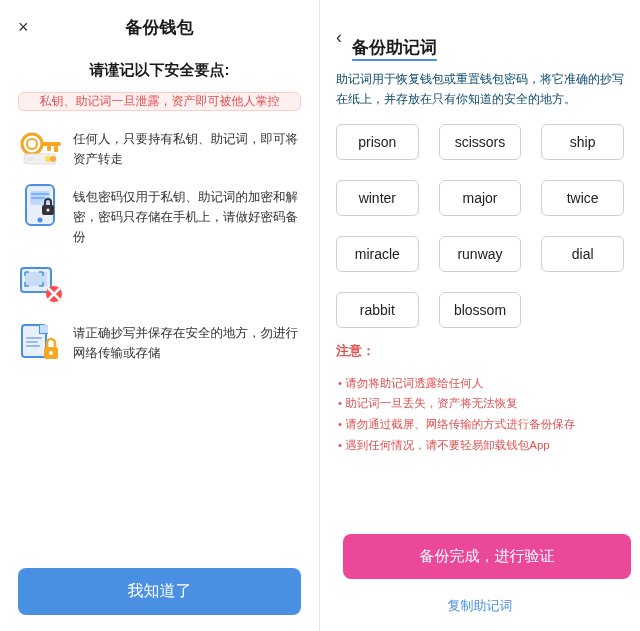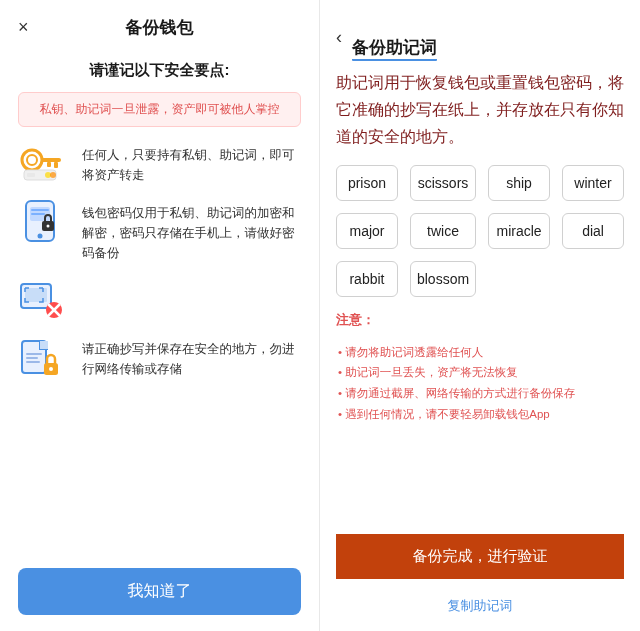--- a/index.html
+++ b/index.html
@@ -46,36 +46,36 @@
       font-size: 15px;
       font-weight: 600;
       color: #1a1a1a;
       text-align: center;
       margin: 10px 0 12px;
     }
     .warning-banner {
       background: #fff0f0;
       border: 1px solid #ffcccc;
       border-radius: 6px;
-      padding: 8px 12px;
+      padding: 0 12px;
       font-size: 12px;
       color: #e05252;
       text-align: center;
       margin-bottom: 14px;
     }
     .safety-items {
       display: flex;
       flex-direction: column;
       gap: 14px;
       flex: 1;
     }
     .safety-item {
       display: flex;
       align-items: flex-start;
-      gap: 20px;
+      gap: 11px;
     }
     .safety-icon {
       width: 44px;
       height: 44px;
       flex-shrink: 0;
       display: flex;
       align-items: center;
       justify-content: center;
     }
     .safety-text {
@@ -132,29 +132,29 @@
       content: '';
       position: absolute;
       bottom: -2px;
       left: 0;
       right: 0;
       height: 2px;
       border-radius: 1px;
       border-bottom: 2.5px solid #4a90e2;
     }
     .right-desc {
-      font-size: 16px;
-      color: #7f1d1d;
+      font-size: 12px;
+      color: #0c4a6e;
       line-height: 1.7;
       margin-bottom: 14px;
     }
     .mnemonic-grid {
       display: grid;
-      grid-template-columns: repeat(4, 1fr);
-      gap: 12px;
+      grid-template-columns: repeat(3, 1fr);
+      gap: 20px;
       margin-bottom: 14px;
     }
     .mnemonic-cell {
       border: 1px solid #d0d0d0;
       border-radius: 6px;
       padding: 9px 6px;
       text-align: center;
       font-size: 14px;
       color: #222;
       background: #fff;
@@ -177,29 +177,30 @@
     .notes-item::before {
       content: '• ';
     }
     .right-footer {
       margin-top: auto;
       padding-bottom: 16px;
     }
     .btn-verify {
       width: 100%;
       padding: 13px;
-      background: #c2410c;
+      background: #ec4899;
       color: #fff;
       border: none;
-      border-radius: 0;
+      border-radius: 8px;
       font-size: 15px;
       font-weight: 500;
       cursor: pointer;
       text-align: center;
       margin-bottom: 10px;
+      margin-left: 7px;
     }
     .btn-copy {
       width: 100%;
       text-align: center;
       font-size: 13px;
       color: #4a90e2;
       cursor: pointer;
       background: none;
       border: none;
       margin-top: 8px;
@@ -303,20 +304,21 @@
   </div>
   <div class="right-desc">助记词用于恢复钱包或重置钱包密码，将它准确的抄写在纸上，并存放在只有你知道的安全的地方。</div>
   <div class="mnemonic-grid" id="mnemonic-grid">
       <div class="mnemonic-cell">prison</div>
       <div class="mnemonic-cell">scissors</div>
       <div class="mnemonic-cell">ship</div>
       <div class="mnemonic-cell">winter</div>
       <div class="mnemonic-cell">major</div>
       <div class="mnemonic-cell">twice</div>
       <div class="mnemonic-cell">miracle</div>
+      <div class="mnemonic-cell">runway</div>
       <div class="mnemonic-cell">dial</div>
       <div class="mnemonic-cell">rabbit</div>
       <div class="mnemonic-cell">blossom</div>
     </div>
   <div class="notes-section">
     <div class="notes-title">注意：</div>
     <div id="notes-list">
         <div class="notes-item">请勿将助记词透露给任何人</div>
         <div class="notes-item">助记词一旦丢失，资产将无法恢复</div>
         <div class="notes-item">请勿通过截屏、网络传输的方式进行备份保存</div>

